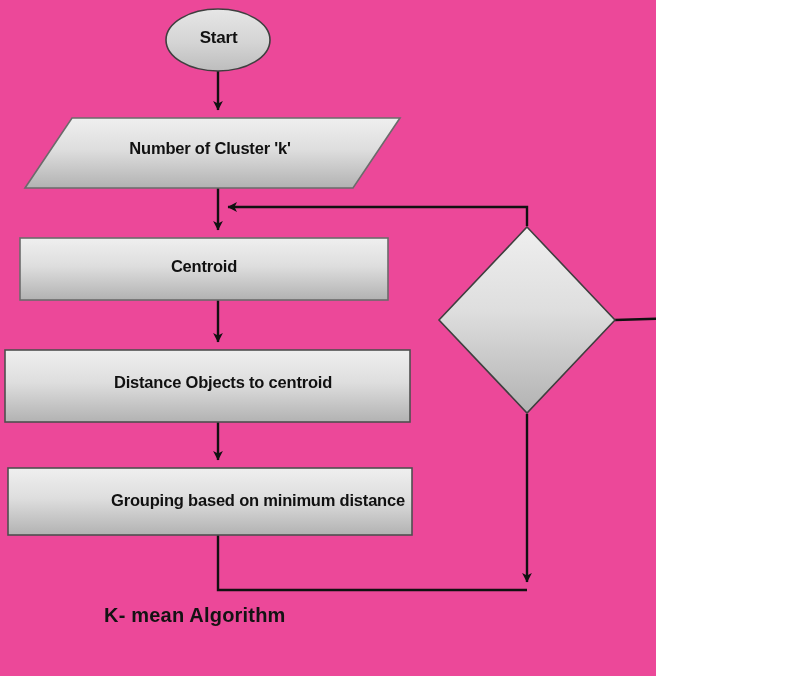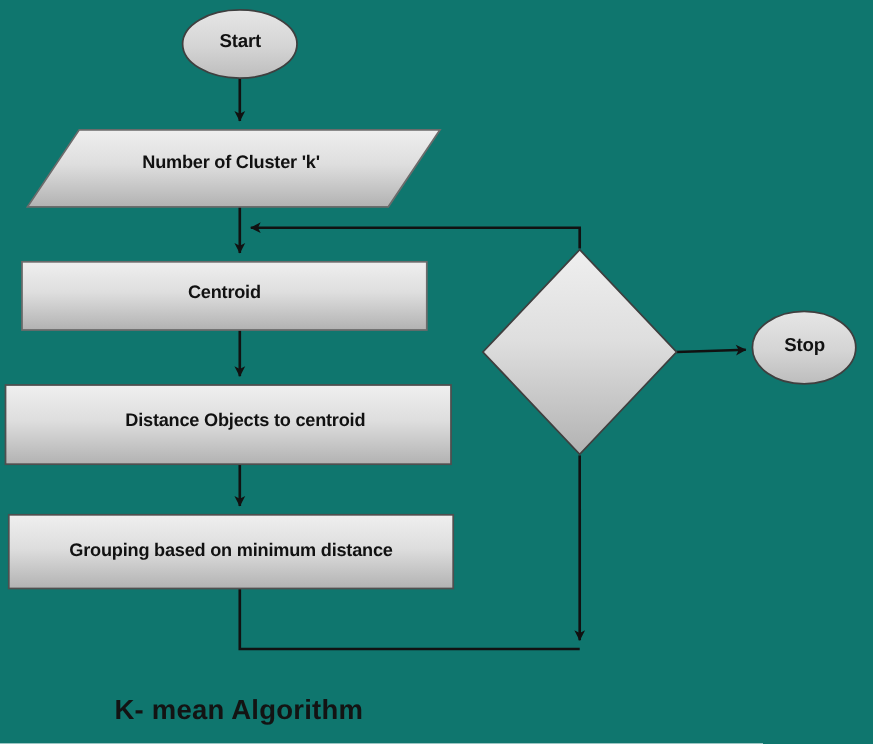--- a/index.html
+++ b/index.html
@@ -5,23 +5,23 @@
   html, body {
     margin: 0;
     padding: 0;
     background: #ffffff;
   }
   body {
     font-family: "Liberation Sans", sans-serif;
   }
   #canvas {
     position: relative;
-    width: 794px;
+    width: 656px;
     height: 676px;
-    background: #0f766e;
+    background: #ec4899;
     overflow: hidden;
   }
   #flow-svg {
     position: absolute;
     top: 0;
     left: 0;
     width: 794px;
     height: 676px;
   }
   .node-label {
@@ -46,34 +46,35 @@
     font-size: 16.5px;
   }
   #label-distance {
     left: 38px; top: 373px; width: 370px;
     font-size: 16.5px;
     text-align: center;
   }
   #label-grouping {
     left: 8px; top: 491px; width: 404px;
     font-size: 16.5px;
+    padding-left: 48px;
   }
   #label-decision {
     left: 457px; top: 294px; width: 142px;
     font-size: 16.5px;
     line-height: 20px;
   }
   #label-stop {
     left: 684px; top: 304px; width: 95px;
     font-size: 17px;
   }
   #caption {
     position: absolute;
-    left: 104px; top: 632px;
-    font-size: 25px;
+    left: 104px; top: 604px;
+    font-size: 20px;
     font-weight: bold;
     color: #131313;
     letter-spacing: 0.2px;
   }
 </style>
 </head>
 <body>
 
 <div id="canvas">
 

